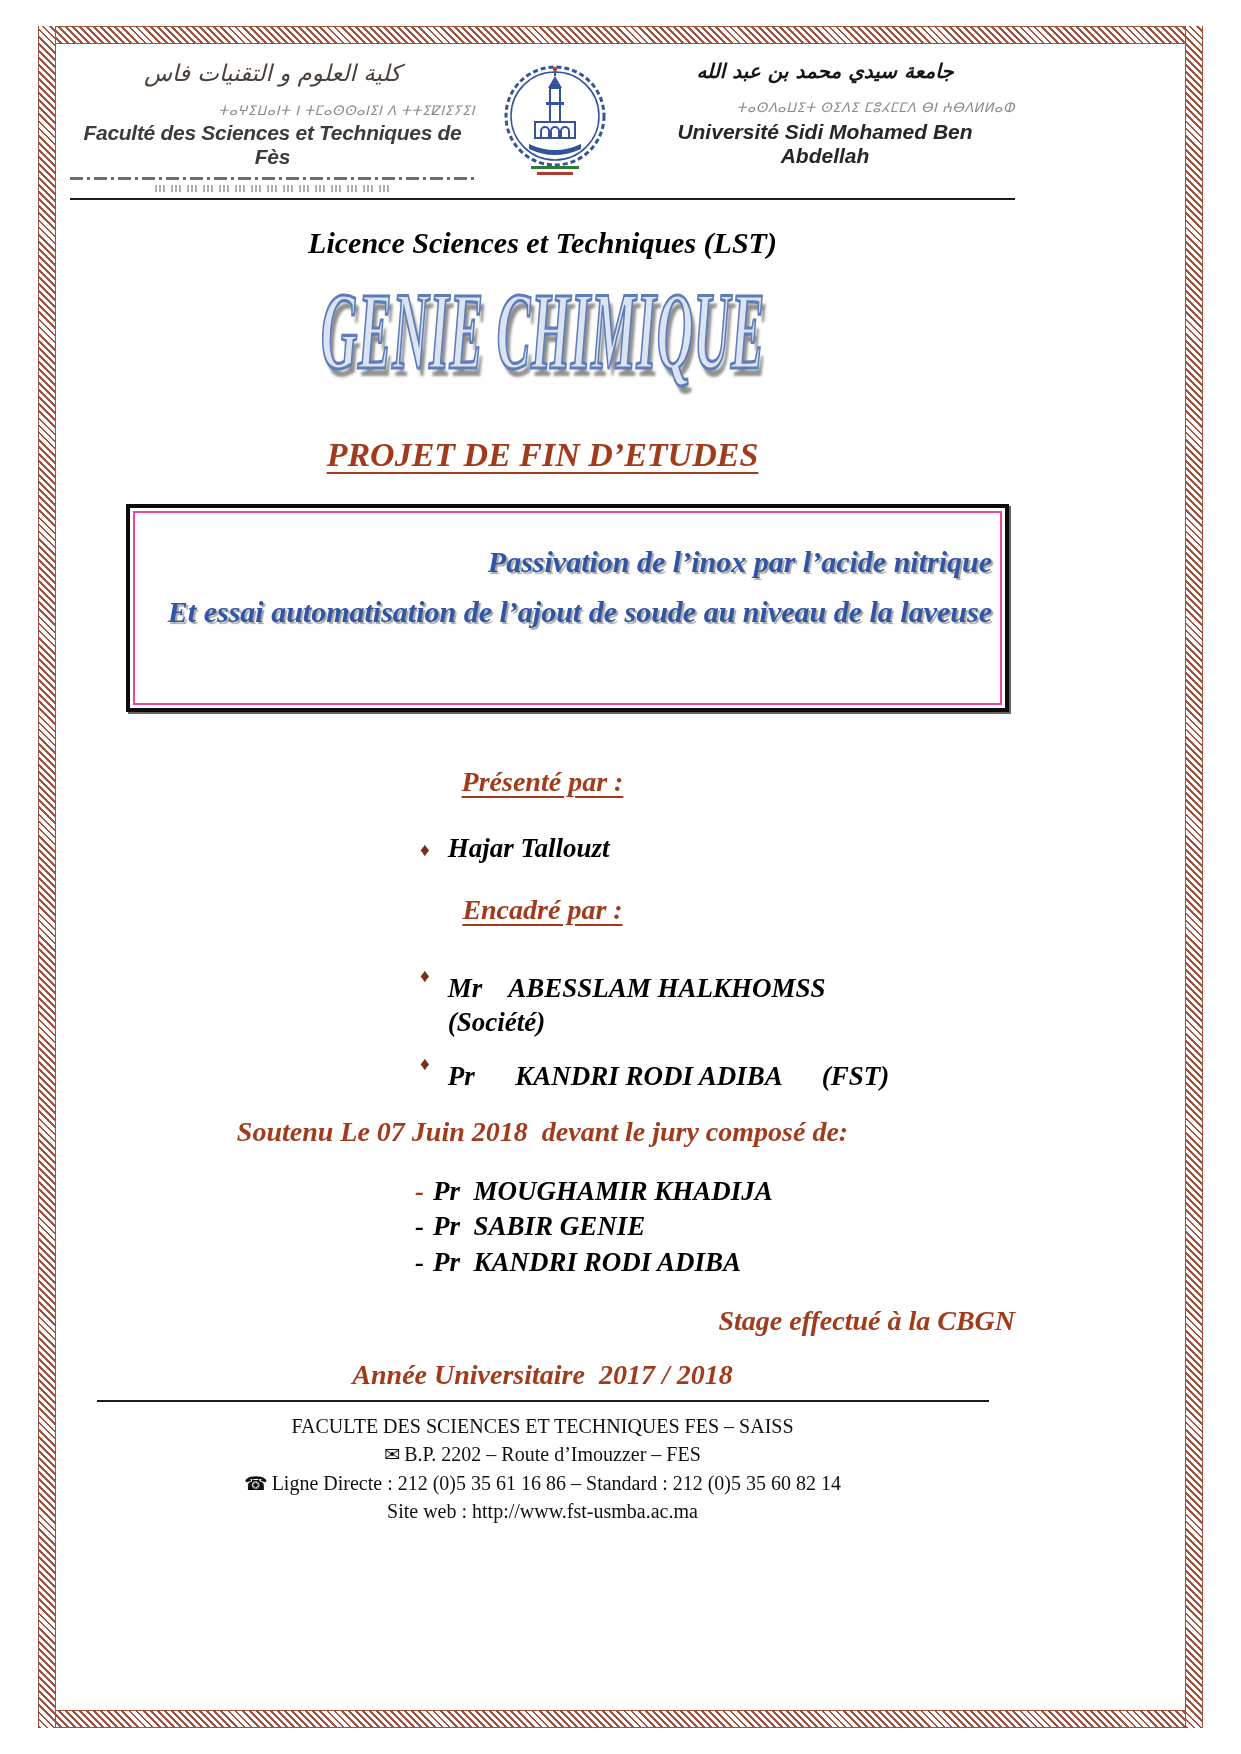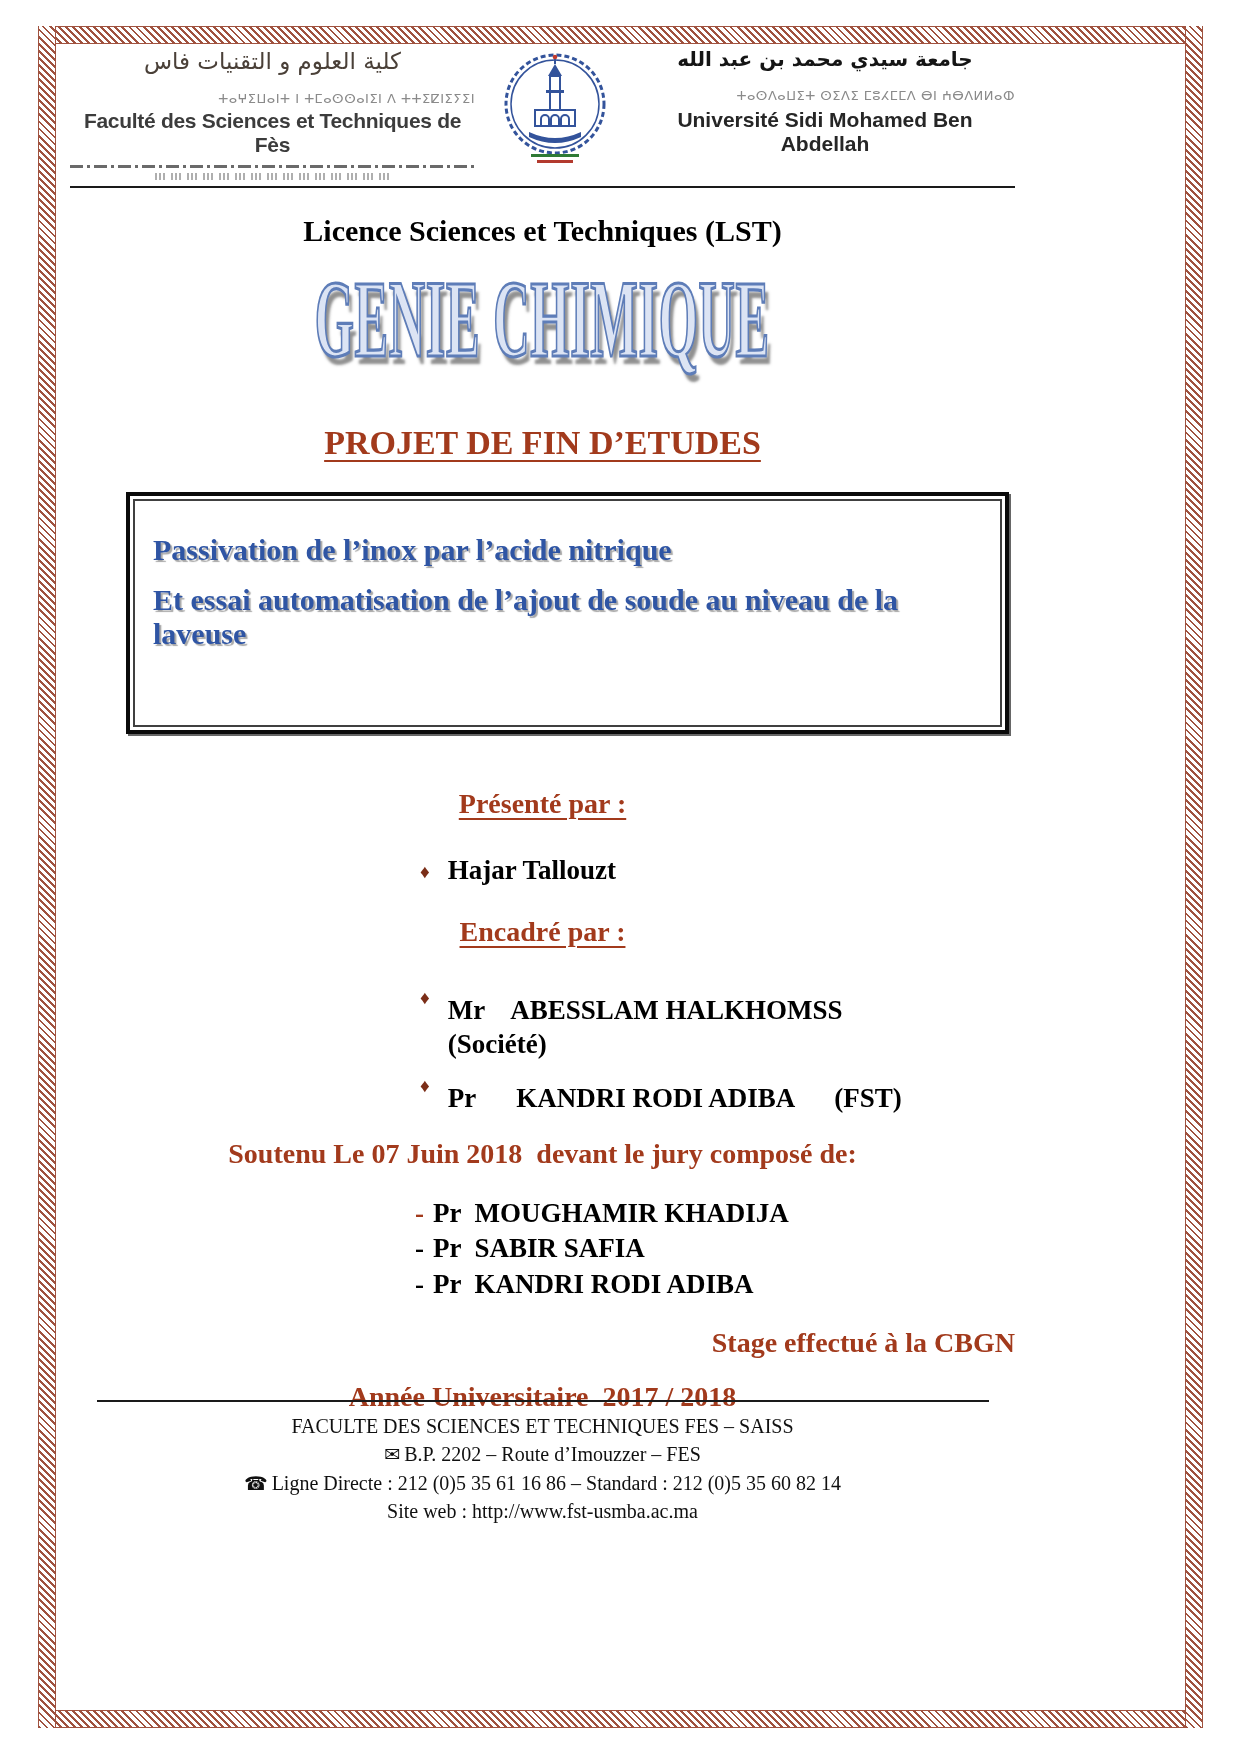--- a/index.html
+++ b/index.html
@@ -16,21 +16,21 @@
     position: absolute;
     background-color: #fff;
     background-image: repeating-linear-gradient(45deg, var(--frame, #A0523F) 0 2px, transparent 2px 5px);
     z-index: 5;
   }
   .frame-top    { left: 38px; right: 38px; top: 26px;    height: 16px; border-top: 1px solid var(--frame,#A0523F); border-bottom: 1px solid var(--frame,#A0523F); }
   .frame-bottom { left: 38px; right: 38px; bottom: 26px; height: 16px; border-top: 1px solid var(--frame,#A0523F); border-bottom: 1px solid var(--frame,#A0523F); }
   .frame-left   { top: 26px; bottom: 26px; left: 38px;   width: 16px;  border-left: 1px solid var(--frame,#A0523F); border-right: 1px solid var(--frame,#A0523F); }
   .frame-right  { top: 26px; bottom: 26px; right: 38px;  width: 16px;  border-left: 1px solid var(--frame,#A0523F); border-right: 1px solid var(--frame,#A0523F); }
 
-  .content { position: absolute; left: 70px; top: 0; width: 945px; }
+  .content { position: absolute; left: 70px; top: 12px; width: 945px; font-style: italic; }
 
   
   .header { display: flex; justify-content: space-between; align-items: flex-start; padding-top: 48px; }
   .header-col { text-align: center; }
   .header-col.left  { width: 405px; }
   .header-col.right { width: 380px; }
   .logo-wrap { width: 130px; flex: none; text-align: center; margin-top: 2px; }
 
   .arabic { font-family: "DejaVu Sans", sans-serif; font-size: 23px; color: #4a4038; direction: rtl; line-height: 1.15; }
   .header-col.right .arabic { font-size: 20px; font-weight: bold; color: #151515; }
@@ -58,21 +58,21 @@
   }
 
   .project-title {
     margin-top: 46px; text-align: center; font-weight: bold; font-size: 34px;
     color: var(--maroon, #A23A1C);
     text-decoration: underline; text-decoration-thickness: 2px; text-underline-offset: 6px;
   }
 
   
   .subject-outer { margin: 30px 6px 0 56px; border: 4px solid #0a0a0a; padding: 3px; box-shadow: 2px 2px 0 #666; }
-  .subject-inner { border: 2px solid #404040; padding: 32px 18px 74px; text-align: left; }
+  .subject-inner { border: 2px solid #ec4899; padding: 32px 8px 74px; text-align: right; }
   .subject-line { color: var(--blue, #2F55A4); font-weight: bold; font-size: 30px; text-shadow: 2px 2px 1px #a8a8a8; }
   .subject-line + .subject-line { margin-top: 16px; }
 
   
   .section-heading {
     text-align: center; color: var(--maroon, #A23A1C); font-weight: bold; font-size: 28px;
     text-decoration: underline; text-decoration-thickness: 2px; text-underline-offset: 5px;
   }
   .heading-presente { margin-top: 54px; }
   .heading-encadre  { margin-top: 26px; }
@@ -185,21 +185,21 @@
     </div>
   </div>
 
   <div class="soutenu">Soutenu Le 07 Juin 2018  devant le jury composé de:</div>
 
   <div class="jury">
     <div class="jury-line">
       <span class="jury-dash">-</span><span class="pre">Pr  MOUGHAMIR KHADIJA</span>
     </div>
     <div class="jury-line">
-      <span class="jury-dash">-</span><span class="pre">Pr  SABIR SAFIA</span>
+      <span class="jury-dash">-</span><span class="pre">Pr  SABIR GENIE</span>
     </div>
     <div class="jury-line">
       <span class="jury-dash">-</span><span class="pre">Pr  KANDRI RODI ADIBA</span>
     </div>
   </div>
 
   <div class="stage">Stage effectué à la CBGN</div>
   <div class="year">Année Universitaire  2017 / 2018</div>
 
 </div>

